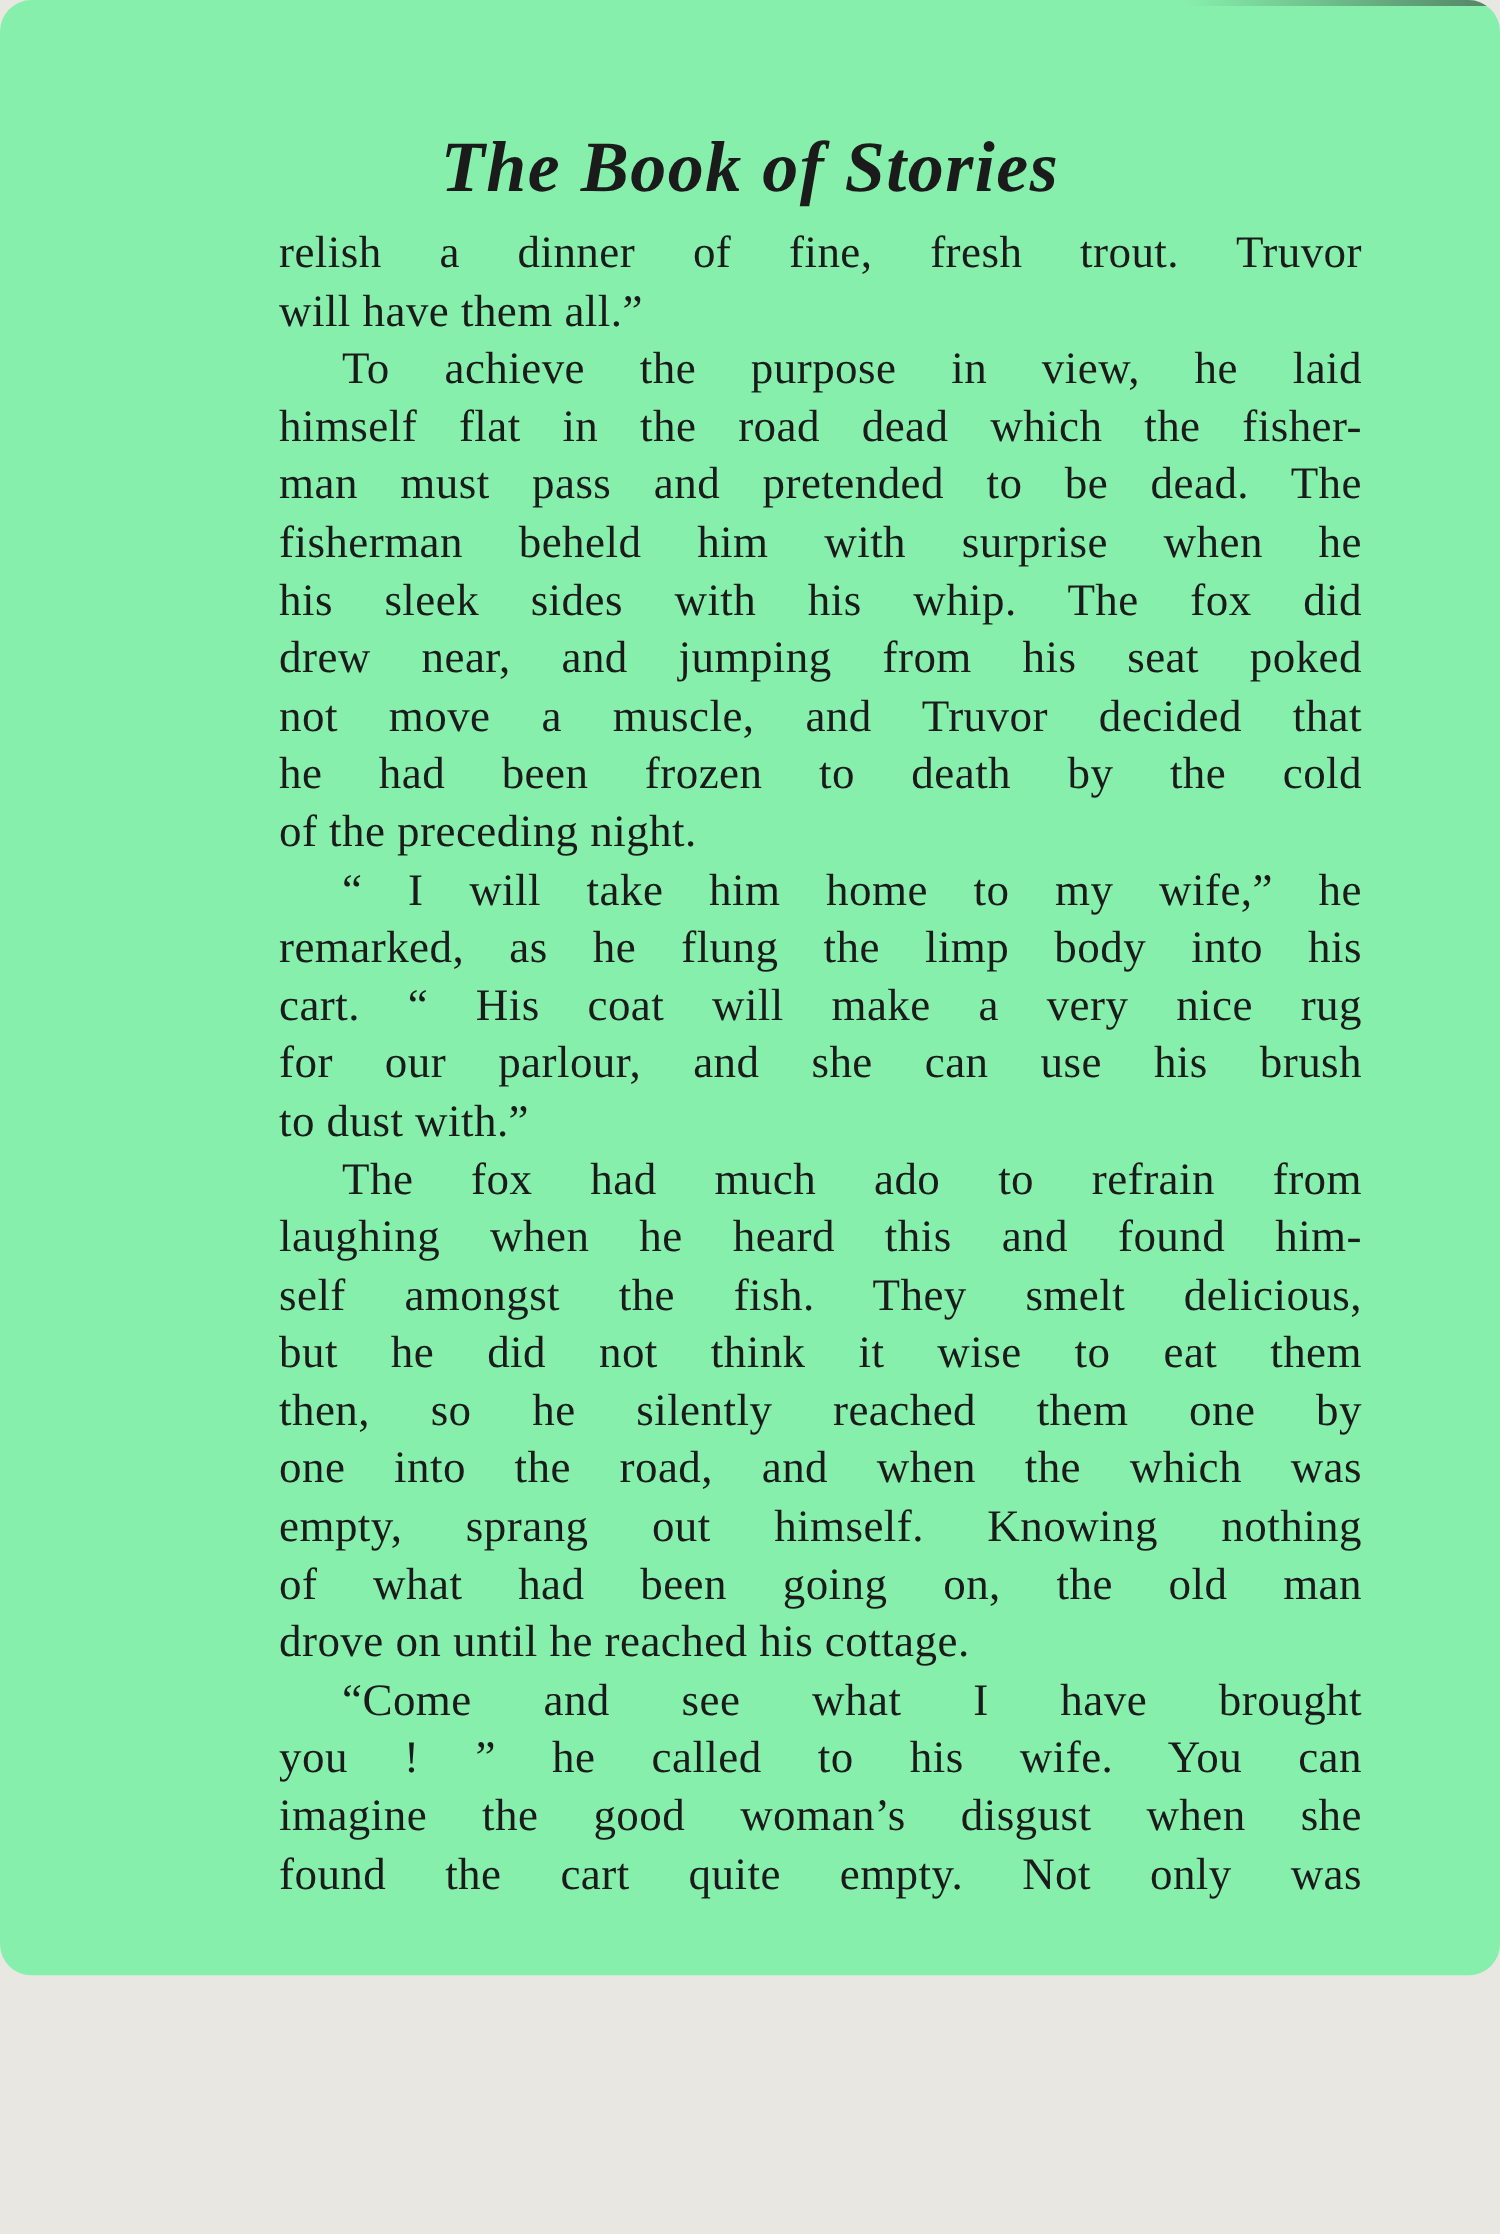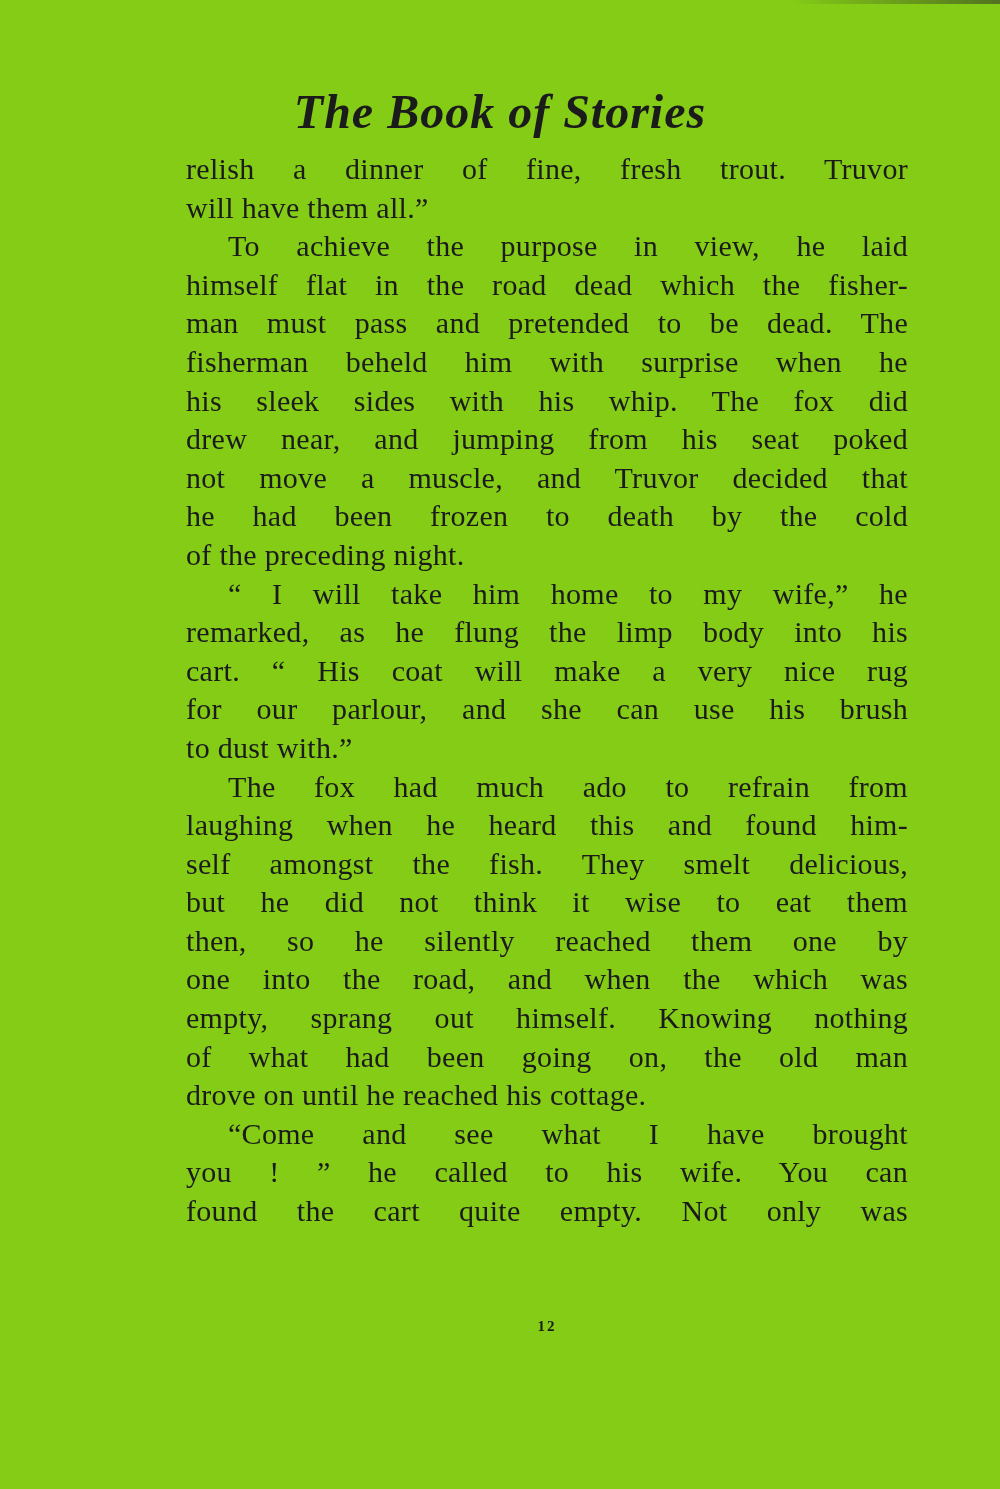--- a/index.html
+++ b/index.html
@@ -3,26 +3,27 @@
 <meta charset="utf-8">
 <style>
   html, body {
     margin: 0;
     padding: 0;
     background: #e9e7e2;
   }
   .page {
     position: relative;
     width: 1000px;
-    height: 1489px;
+    height: 1317px;
     margin: 0 auto;
-    background: #84cc16;
+    background: #86efac;
     color: #1b1b1b;
     font-family: "Liberation Serif", serif;
     overflow: hidden;
+    border-radius: 21px;
   }
   .title {
     position: absolute;
     top: 84px;
     left: 0;
     width: 100%;
     margin: 0;
     text-align: center;
     font-style: italic;
     font-weight: 600;
@@ -96,16 +97,17 @@
       <div class="line">laughing when he heard this and found him-</div>
       <div class="line">self amongst the fish. They smelt delicious,</div>
       <div class="line">but he did not think it wise to eat them</div>
       <div class="line">then, so he silently reached them one by</div>
       <div class="line">one into the road, and when the which was</div>
       <div class="line">empty, sprang out himself. Knowing nothing</div>
       <div class="line">of what had been going on, the old man</div>
       <div class="line para-end">drove on until he reached his cottage.</div>
       <div class="line indent">“Come and see what I have brought</div>
       <div class="line">you ! ” he called to his wife. You can</div>
+      <div class="line">imagine the good woman’s disgust when she</div>
       <div class="line">found the cart quite empty. Not only was</div>
     </main>
   <div class="page-number">12</div>
 </div>
 
 </body></html>

